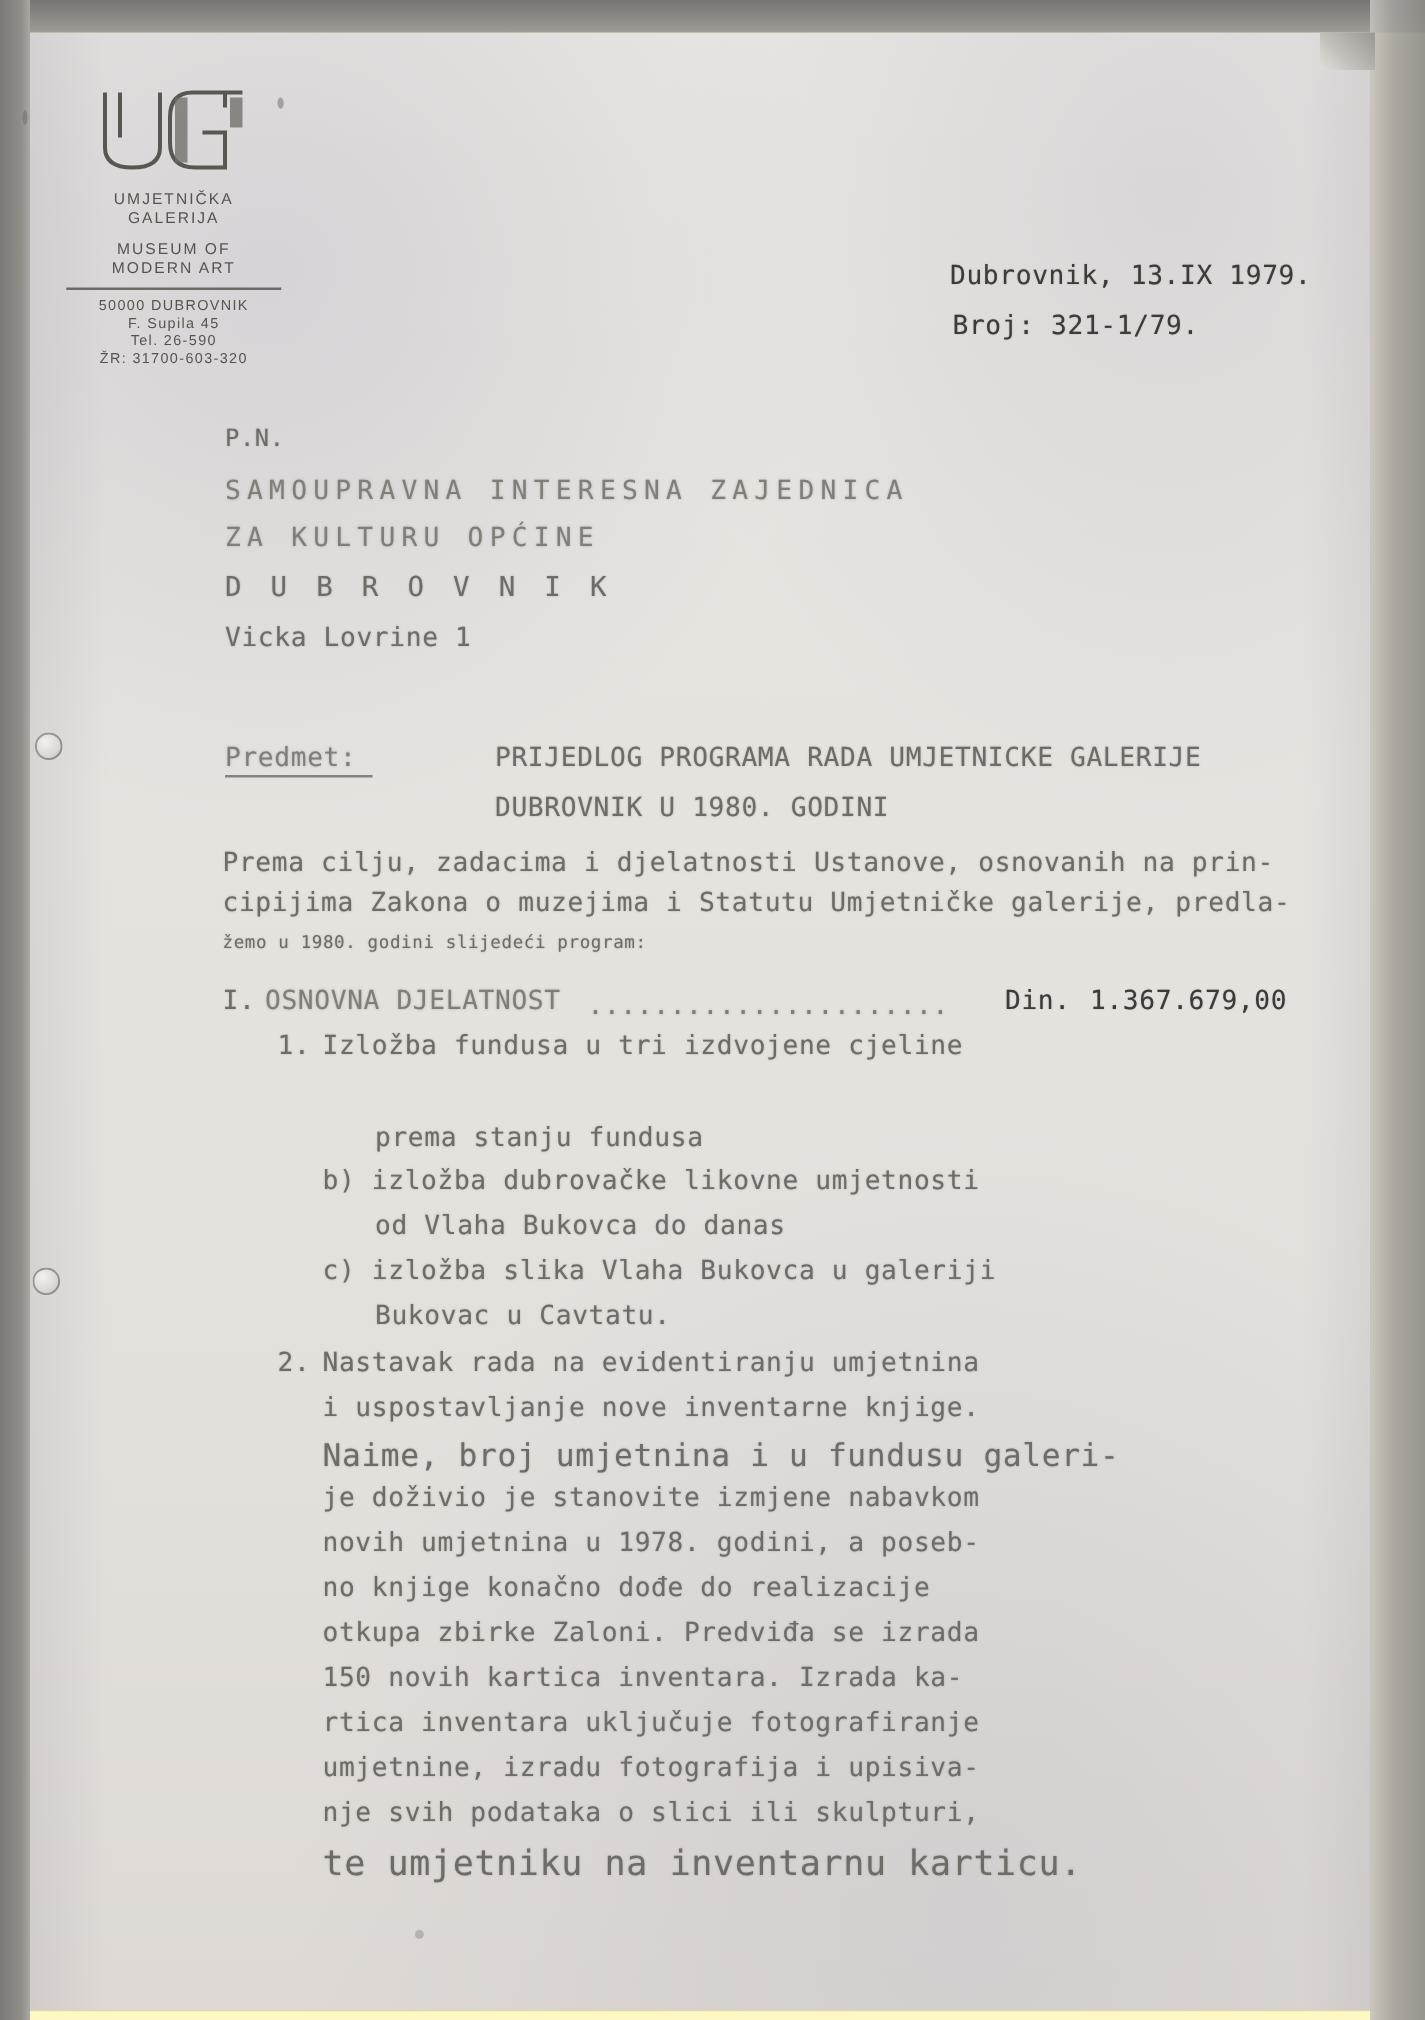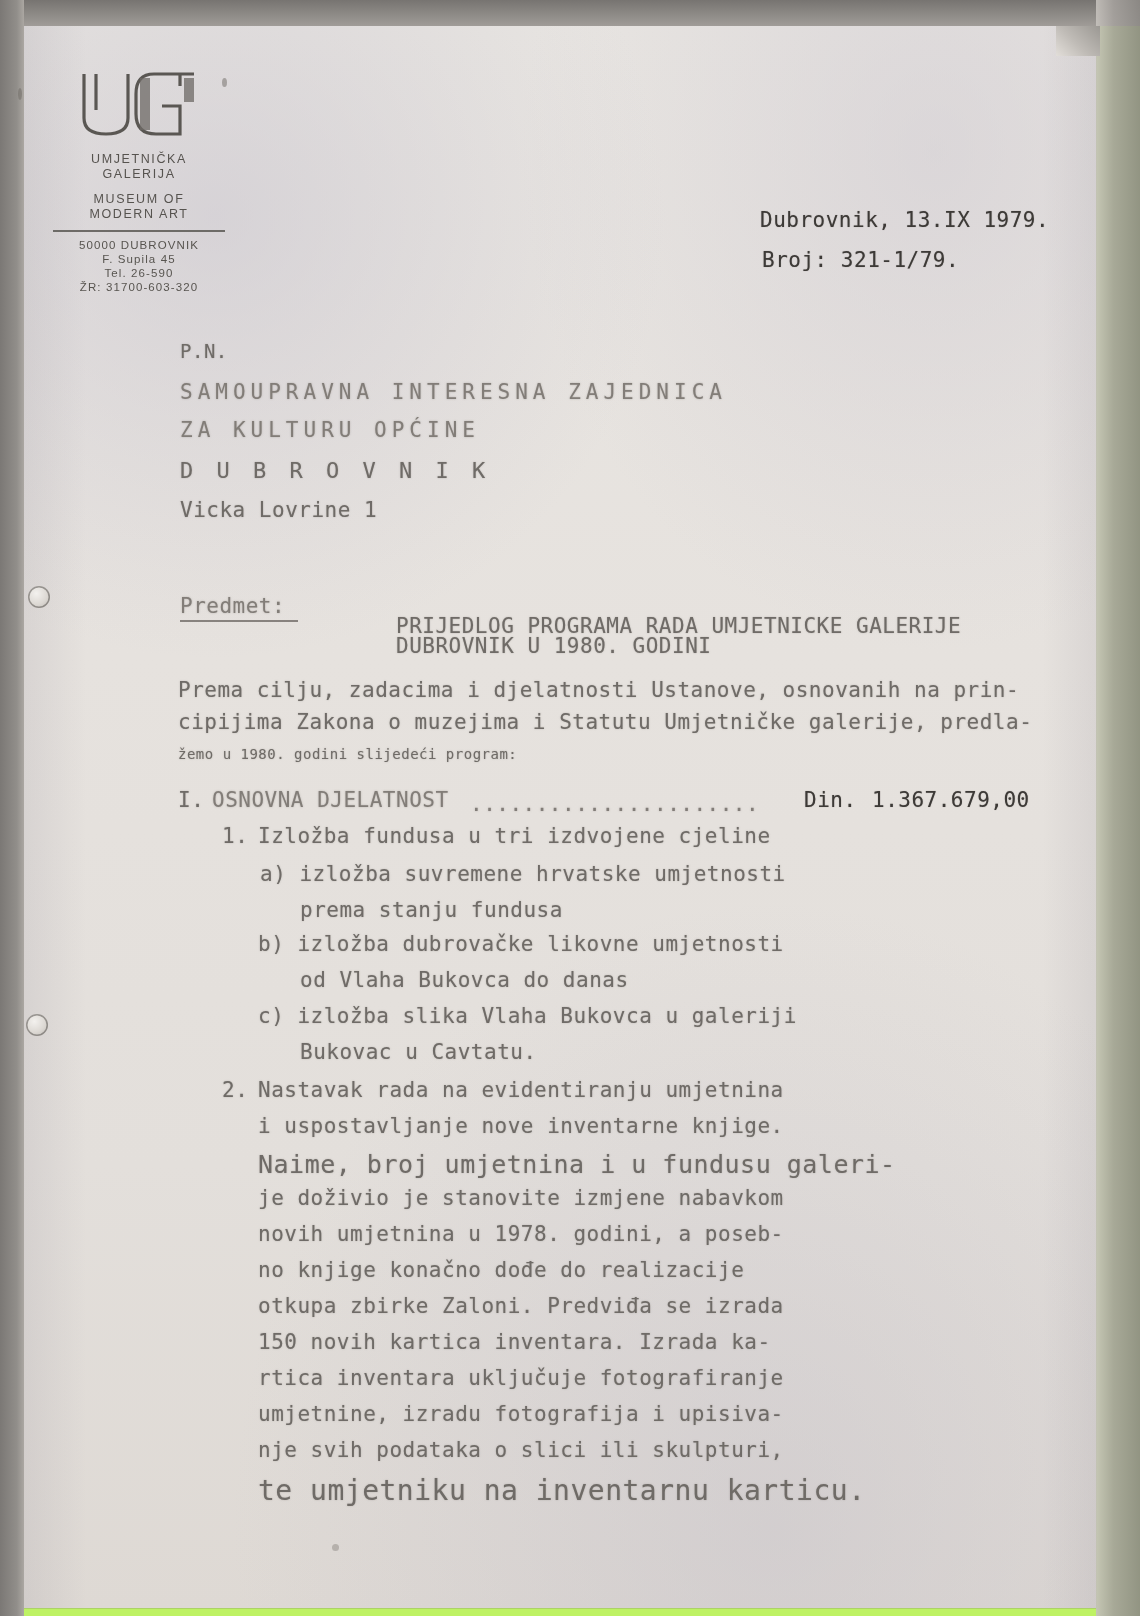--- a/index.html
+++ b/index.html
@@ -4,21 +4,21 @@
 <style>
   html, body {
     margin: 0;
     padding: 0;
     background: #8a8a8a;
   }
   .page {
     position: relative;
     width: 1140px;
     height: 1616px;
-    background: #bef264;
+    background: #fef9c3;
     overflow: hidden;
     font-family: "DejaVu Sans Mono", monospace;
   }
   
   .sheet {
     position: absolute;
     left: 22px;
     top: 26px;
     width: 1074px;
     height: 1582px;
@@ -172,37 +172,36 @@
   <div class="tw dark" style="left:762px; top:248px; font-size:21px;">Broj: 321-1/79.</div>
 
   <div class="tw faint" style="left:180px; top:340px; font-size:19px;">P.N.</div>
   <div class="tw vfaint sp2" style="left:180px; top:380px; font-size:21px;">SAMOUPRAVNA INTERESNA ZAJEDNICA</div>
   <div class="tw vfaint sp2" style="left:180px; top:418px; font-size:21px;">ZA KULTURU OPĆINE</div>
   <div class="tw faint sp2" style="left:180px; top:458px; font-size:22px;">D U B R O V N I K</div>
   <div class="tw faint" style="left:180px; top:498px; font-size:21px;">Vicka Lovrine 1</div>
 
   <div class="tw vfaint" style="left:180px; top:594px; font-size:21px;">Predmet:</div>
   <div class="underline-box" style="left:180px; top:620px; width:118px;"></div>
-  <div class="tw faint" style="left:396px; top:594px; font-size:21px;margin-top:20px;">PRIJEDLOG PROGRAMA RADA UMJETNICKE GALERIJE</div>
+  <div class="tw faint" style="left:396px; top:594px; font-size:21px;">PRIJEDLOG PROGRAMA RADA UMJETNICKE GALERIJE</div>
   <div class="tw faint" style="left:396px; top:634px; font-size:21px;">DUBROVNIK U 1980. GODINI</div>
 
   <div class="tw faint" style="left:178px; top:678px; font-size:21px;">Prema cilju, zadacima i djelatnosti Ustanove, osnovanih na prin-</div>
   <div class="tw faint" style="left:178px; top:710px; font-size:21px;">cipijima Zakona o muzejima i Statutu Umjetničke galerije, predla-</div>
   <div class="tw faint" style="left:178px; top:746px; font-size:14px;">žemo u 1980. godini slijedeći program:</div>
 
   <div class="tw faint" style="left:178px; top:788px; font-size:21px;">I.</div>
   <div class="tw vfaint" style="left:212px; top:788px; font-size:21px;">OSNOVNA DJELATNOST</div>
   <div class="tw vfaint" style="left:470px; top:792px; font-size:21px;">......................</div>
   <div class="tw dark" style="left:804px; top:788px; font-size:21px;">Din.</div>
   <div class="tw dark" style="left:872px; top:788px; font-size:21px;">1.367.679,00</div>
 
   <div class="tw faint" style="left:222px; top:824px; font-size:21px;">1.</div>
   <div class="tw faint" style="left:258px; top:824px; font-size:21px;">Izložba fundusa u tri izdvojene cjeline</div>
 
-  <div class="tw faint" style="left:260px; top:862px; font-size:21px;">a) izložba suvremene hrvatske umjetnosti</div>
   <div class="tw faint" style="left:300px; top:898px; font-size:21px;">prema stanju fundusa</div>
 
   <div class="tw faint" style="left:258px; top:932px; font-size:21px;">b) izložba dubrovačke likovne umjetnosti</div>
   <div class="tw faint" style="left:300px; top:968px; font-size:21px;">od Vlaha Bukovca do danas</div>
 
   <div class="tw faint" style="left:258px; top:1004px; font-size:21px;">c) izložba slika Vlaha Bukovca u galeriji</div>
   <div class="tw faint" style="left:300px; top:1040px; font-size:21px;">Bukovac u Cavtatu.</div>
 
   <div class="tw faint" style="left:222px; top:1078px; font-size:21px;">2.</div>
   <div class="tw faint" style="left:258px; top:1078px; font-size:21px;">Nastavak rada na evidentiranju umjetnina</div>

